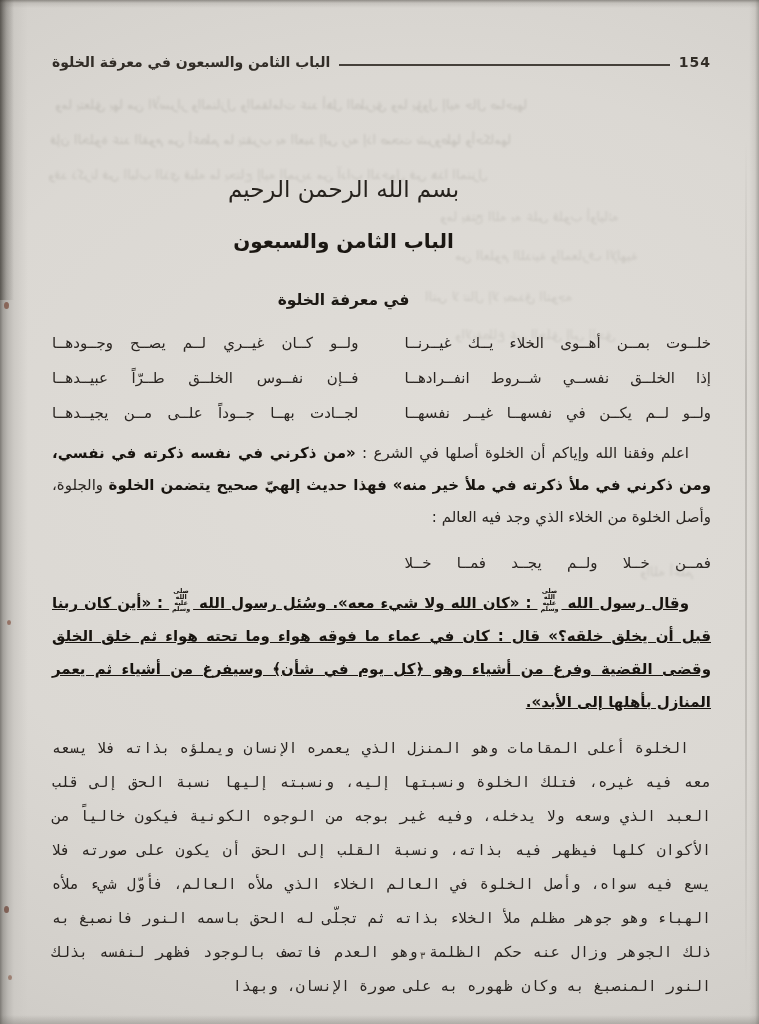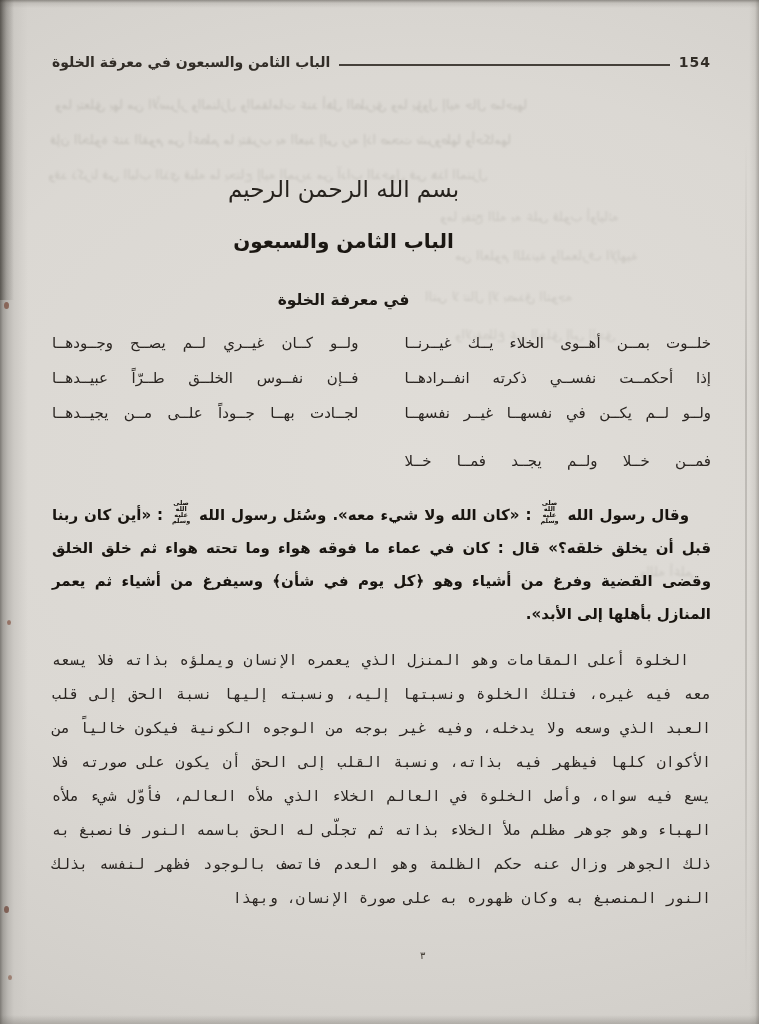--- a/index.html
+++ b/index.html
@@ -79,21 +79,21 @@
     width:46.5%;font-size:15px;line-height:35px;color:#2a2521;
     white-space:nowrap;text-align:justify;text-align-last:justify;
   }
   .poem.single{margin-top:13px;}
 
   .para{
     margin:0;font-size:15px;line-height:32px;text-align:justify;
     text-indent:22px;color:#2a2521;
   }
   .para-1{margin-top:6px;}
-  .para-2{margin-top:20px;font-weight:bold;color:#18140f;line-height:33px;}
+  .para-2{margin-top:6px;font-weight:bold;color:#18140f;line-height:33px;text-decoration:underline;}
   .para-3{margin-top:14px;line-height:34px;font-family:Liberation Mono, monospace;}
   .b{font-weight:bold;color:#18140f;}
   .saws{
     display:inline-block;width:24px;font-size:6.5px;line-height:6px;
     text-align:center;vertical-align:-3px;font-weight:bold;color:#18140f;
     white-space:normal;text-indent:0;
   }
   .footer-mark{
     position:absolute;left:420px;top:950px;z-index:2;
     font-size:10px;color:#433d35;
@@ -126,29 +126,30 @@
       <div class="chap-head">الباب الثامن والسبعون</div>
       <div class="sec-head">في معرفة الخلوة</div>
     </div>
 
     <div class="poem">
         <div class="vline">
           <span class="hemi">خلــوت بمــن أهــوى الخلاء يــك غيــرنــا</span>
           <span class="hemi">ولــو كــان غيــري لــم يصــح وجــودهــا</span>
         </div>
         <div class="vline">
-          <span class="hemi">إذا أحكمــت نفســي ذكرته انفــرادهــا</span>
+          <span class="hemi">إذا الخلــق نفســي شــروط انفــرادهــا</span>
           <span class="hemi">فــإن نفــوس الخلــق طــرّاً عبيــدهــا</span>
         </div>
         <div class="vline">
           <span class="hemi">ولــو لــم يكــن في نفسهــا غيــر نفسهــا</span>
           <span class="hemi">لجــادت بهــا جــوداً علــى مــن يجيــدهــا</span>
         </div>
       </div>
 
+    <p class="para para-1"><span>اعلم وفقنا الله وإياكم أن الخلوة أصلها في الشرع : </span><span class="b">«من ذكرني في نفسه ذكرته في نفسي، ومن ذكرني في ملأ ذكرته في ملأ خير منه» فهذا حديث إلهيّ صحيح يتضمن الخلوة</span><span> والجلوة، وأصل الخلوة من الخلاء الذي وجد فيه العالم :</span></p>
 
     <div class="poem single">
         <div class="vline">
           <span class="hemi">فمــن خــلا ولــم يجــد فمــا خــلا</span>
         </div>
       </div>
 
     <p class="para para-2"><span class="b">وقال رسول الله </span><span class="saws">صلى الله عليه وسلم</span><span class="b"> : «كان الله ولا شيء معه». وسُئل رسول الله </span><span class="saws">صلى الله عليه وسلم</span><span class="b"> : «أين كان ربنا قبل أن يخلق خلقه؟» قال : كان في عماء ما فوقه هواء وما تحته هواء ثم خلق الخلق وقضى القضية وفرغ من أشياء وهو ﴿كل يوم في شأن﴾ وسيفرغ من أشياء ثم يعمر المنازل بأهلها إلى الأبد».</span></p>
 
     <p class="para para-3"><span>الخلوة أعلى المقامات وهو المنزل الذي يعمره الإنسان ويملؤه بذاته فلا يسعه معه فيه غيره، فتلك الخلوة ونسبتها إليه، ونسبته إليها نسبة الحق إلى قلب العبد الذي وسعه ولا يدخله، وفيه غير بوجه من الوجوه الكونية فيكون خالياً من الأكوان كلها فيظهر فيه بذاته، ونسبة القلب إلى الحق أن يكون على صورته فلا يسع فيه سواه، وأصل الخلوة في العالم الخلاء الذي ملأه العالم، فأوّل شيء ملأه الهباء وهو جوهر مظلم ملأ الخلاء بذاته ثم تجلّى له الحق باسمه النور فانصبغ به ذلك الجوهر وزال عنه حكم الظلمة وهو العدم فاتصف بالوجود فظهر لنفسه بذلك النور المنصبغ به وكان ظهوره به على صورة الإنسان، وبهذا</span></p>

